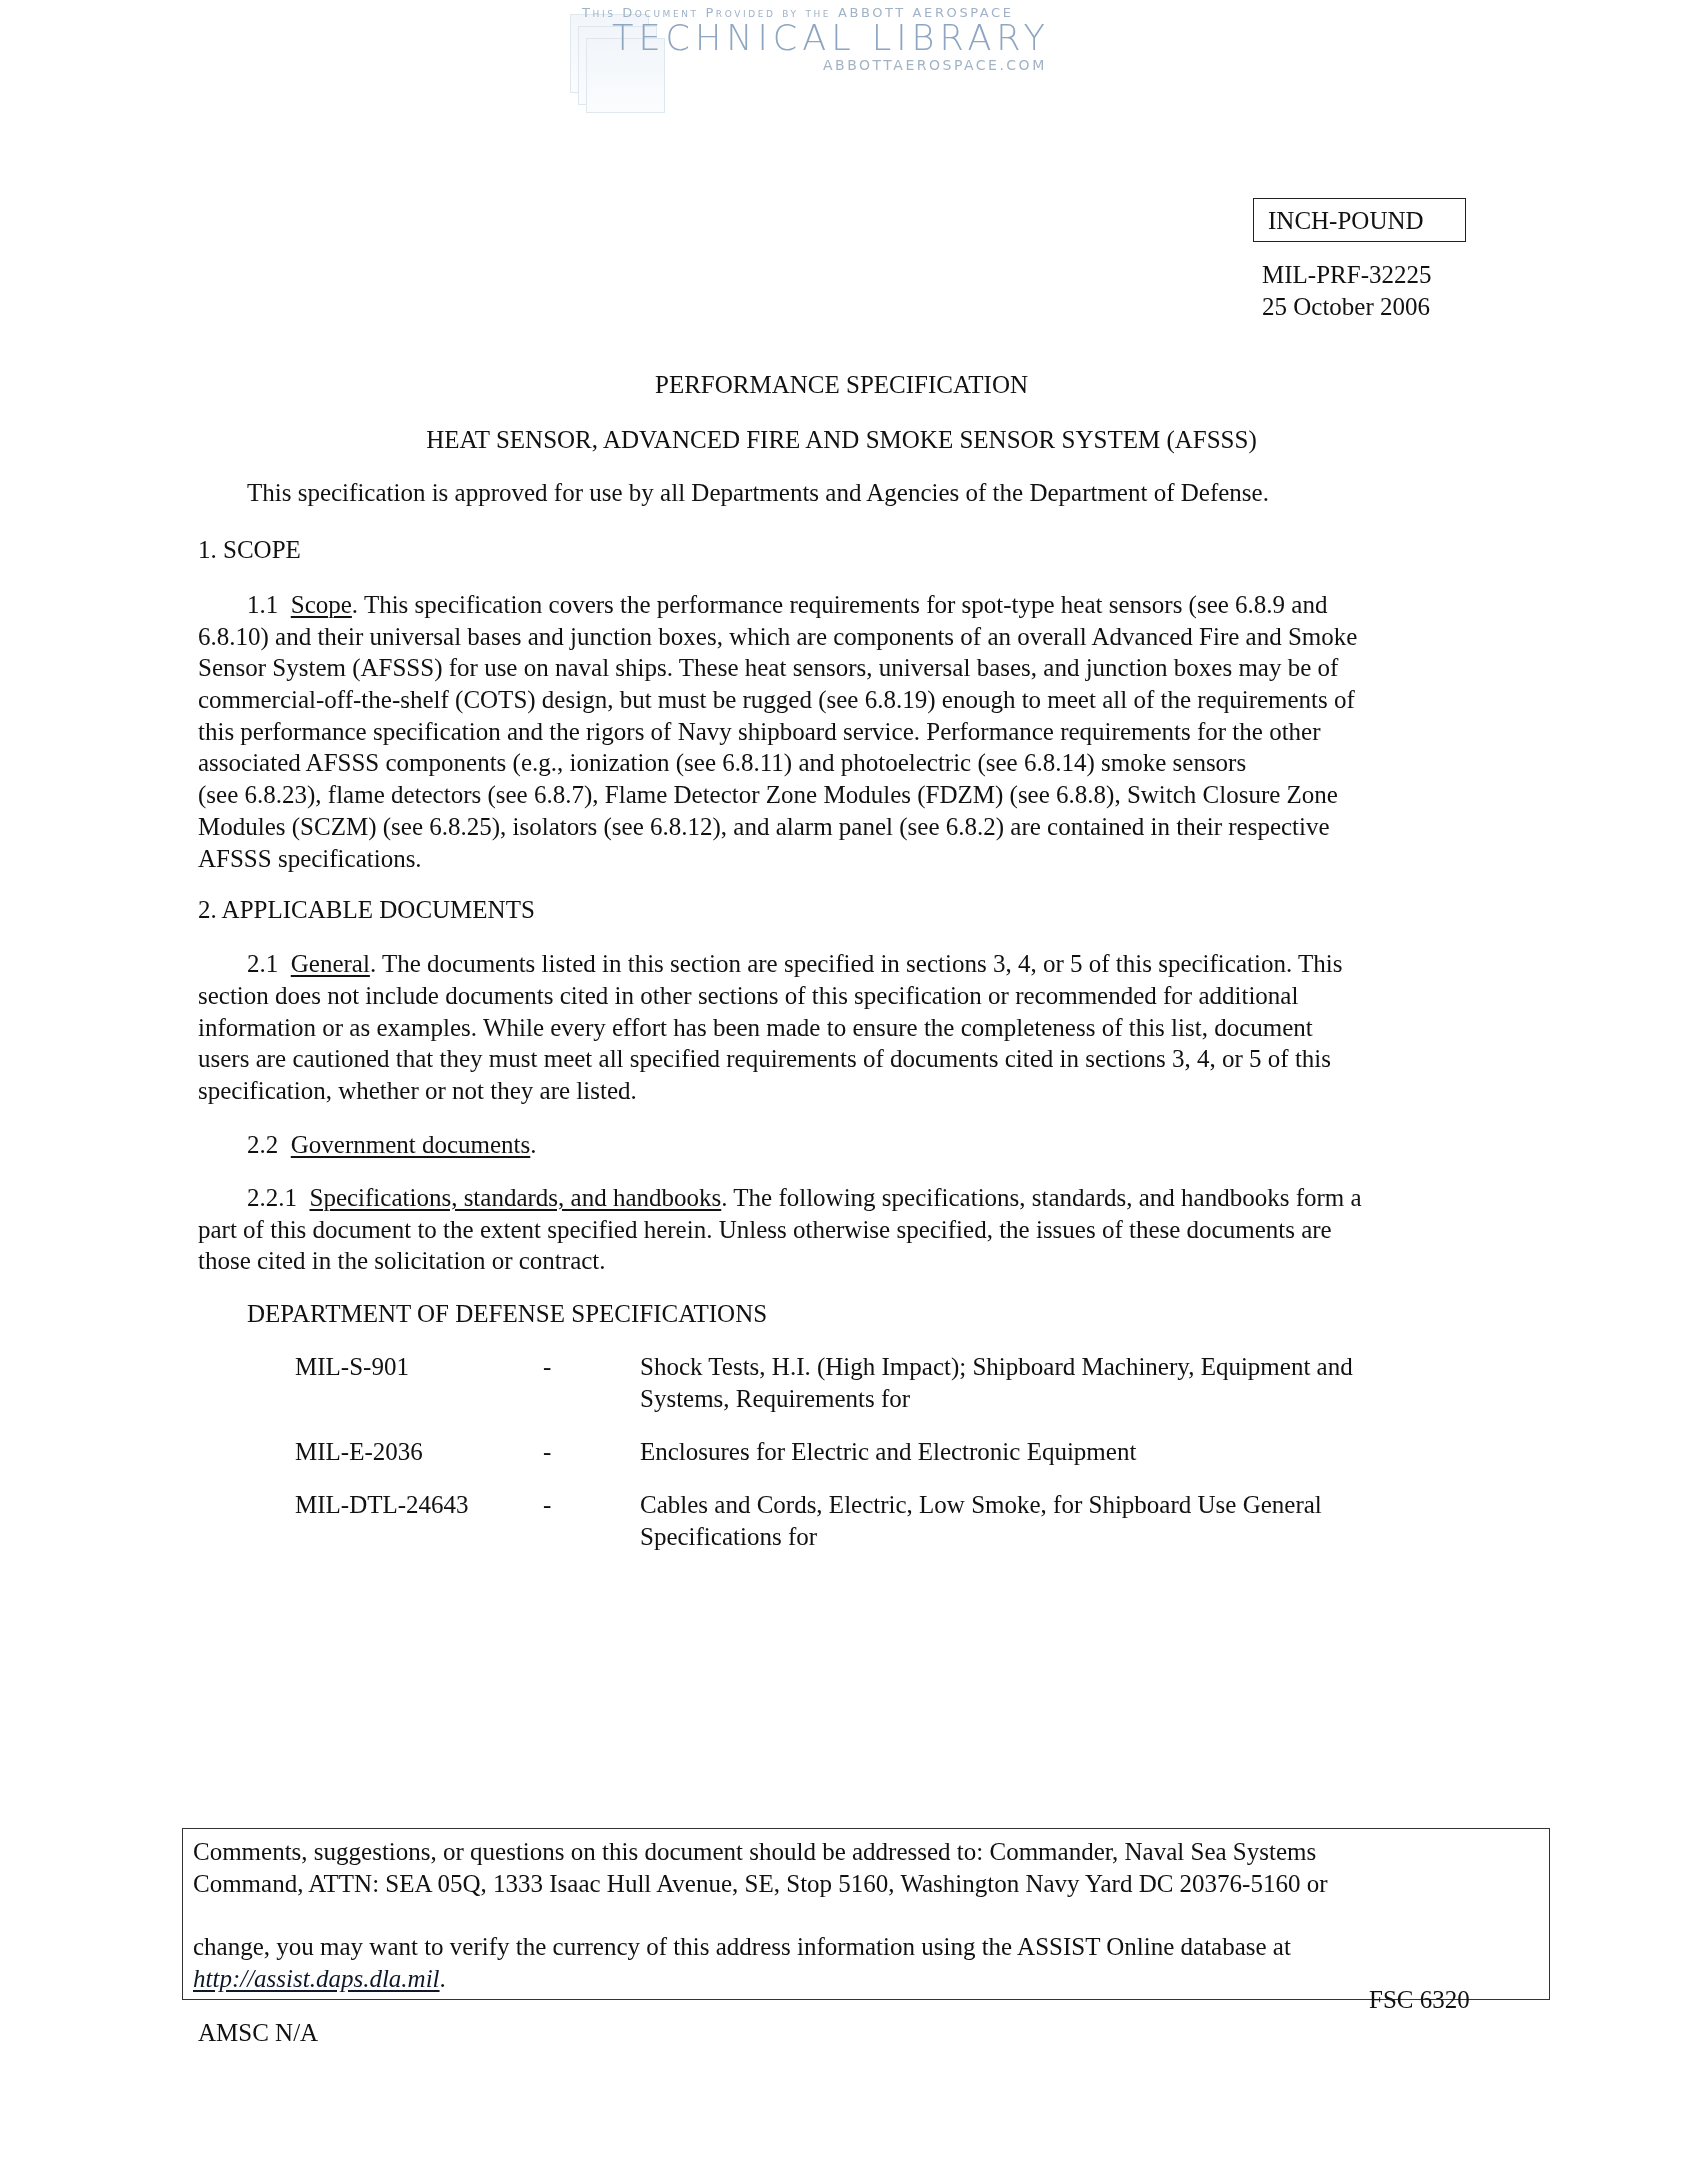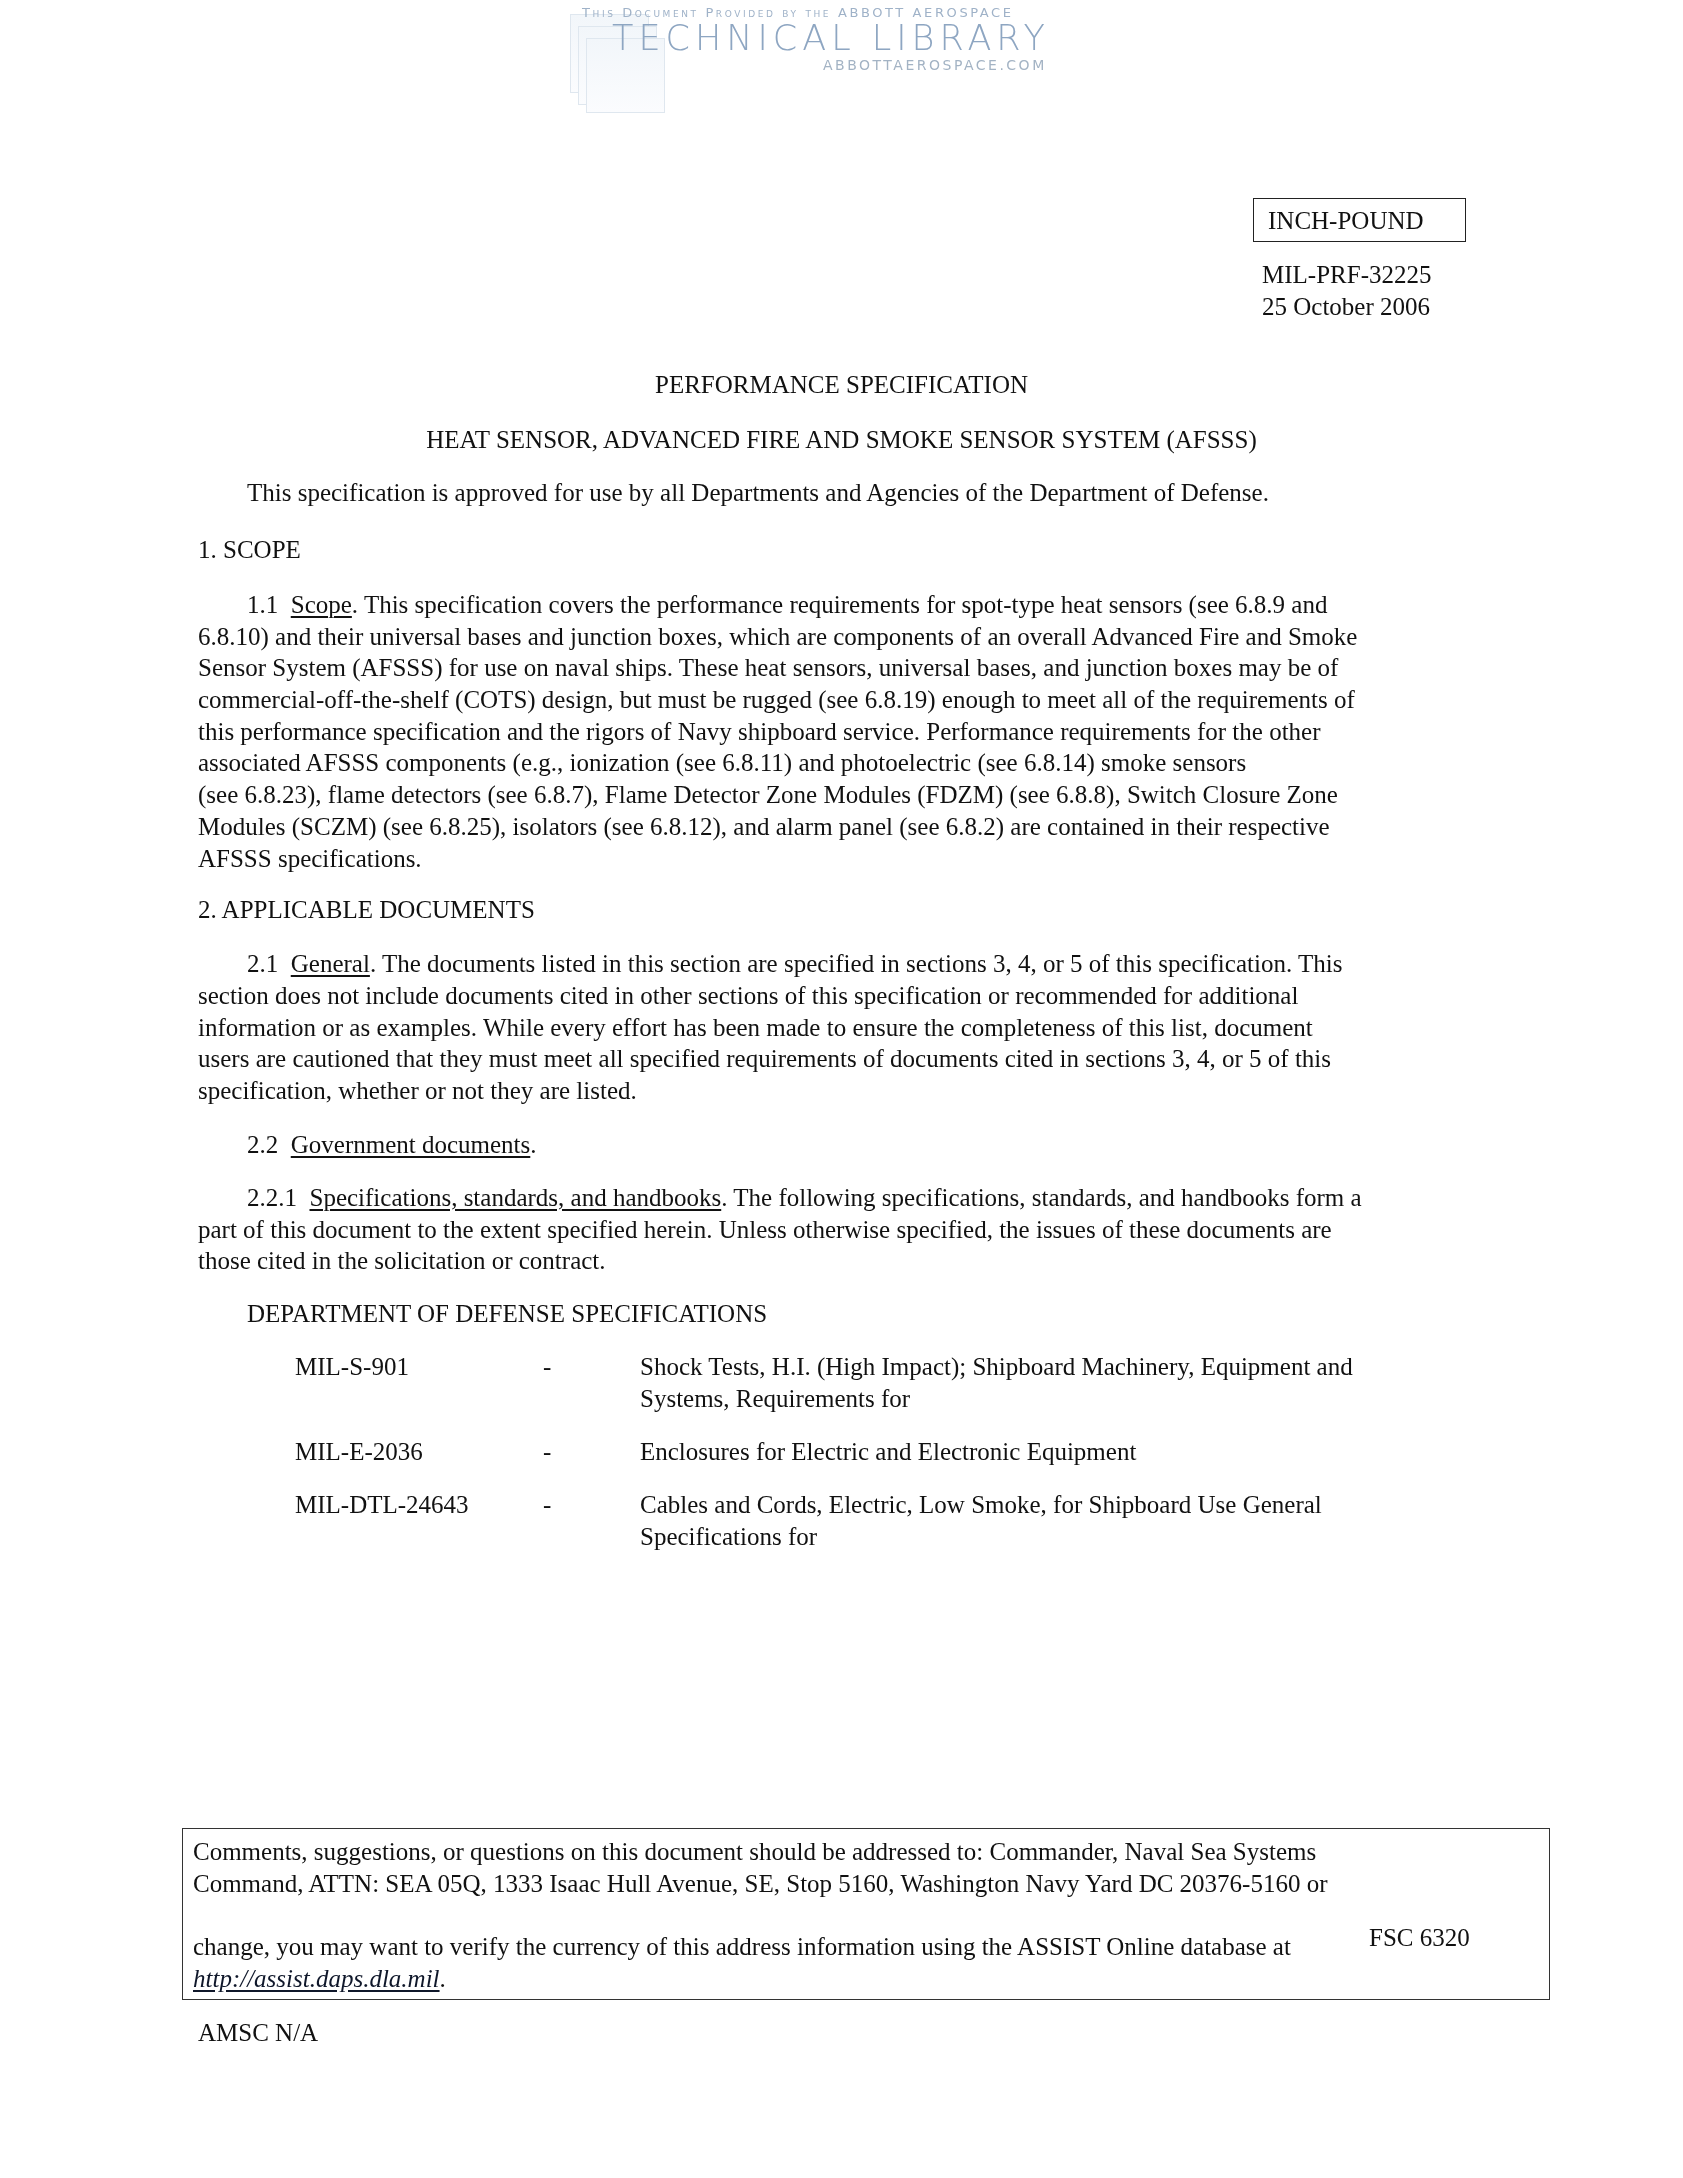--- a/index.html
+++ b/index.html
@@ -103,14 +103,14 @@
 </div>
 
 <div id="comment-box" class="abs">
   <div class="t" style="top:7px;">Comments, suggestions, or questions on this document should be addressed to: Commander, Naval Sea Systems</div>
   <div class="t" style="top:39px;">Command, ATTN:  SEA 05Q, 1333 Isaac Hull Avenue, SE, Stop 5160, Washington Navy Yard DC  20376-5160 or</div>
   <div class="t" style="top:102px;">change, you may want to verify the currency of this address information using the ASSIST Online database at</div>
   <div class="t" style="top:134px;"><a style="color: #0f172a; font-style: italic;">http://assist.daps.dla.mil</a><span>.</span></div>
 </div>
 
 <div class="abs t" style="left:198px;top:2017px;">AMSC N/A</div>
-<div class="abs t" style="left:1369px;top:1922px;">FSC 6320</div>
+<div class="abs t" style="left:1369px;top:1984px;">FSC 6320</div>
 
 
 </body></html>

